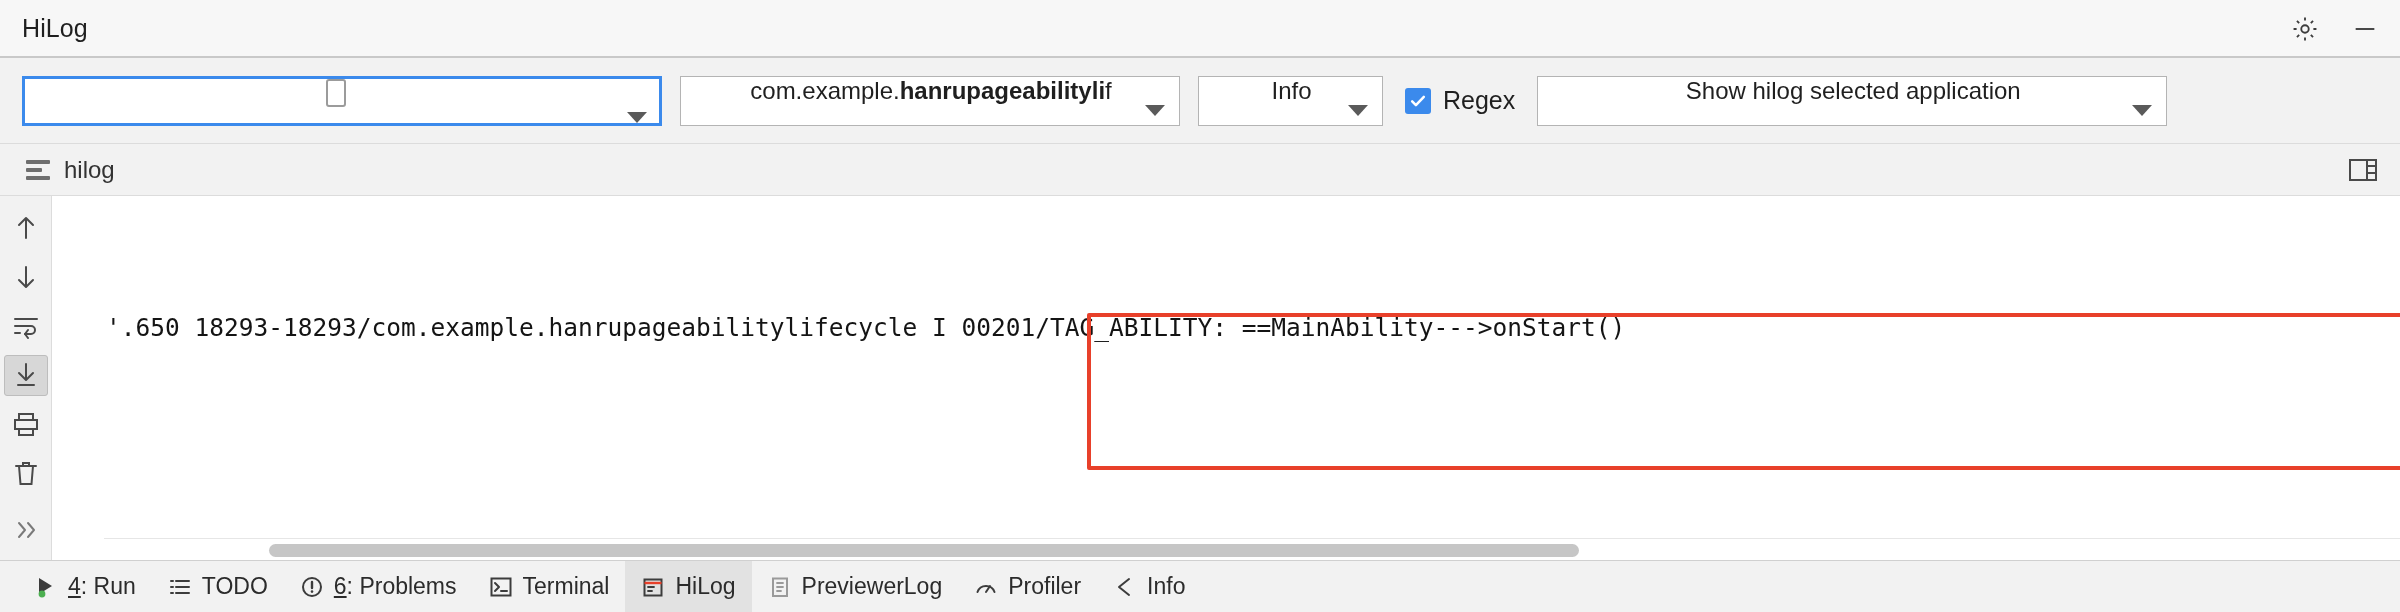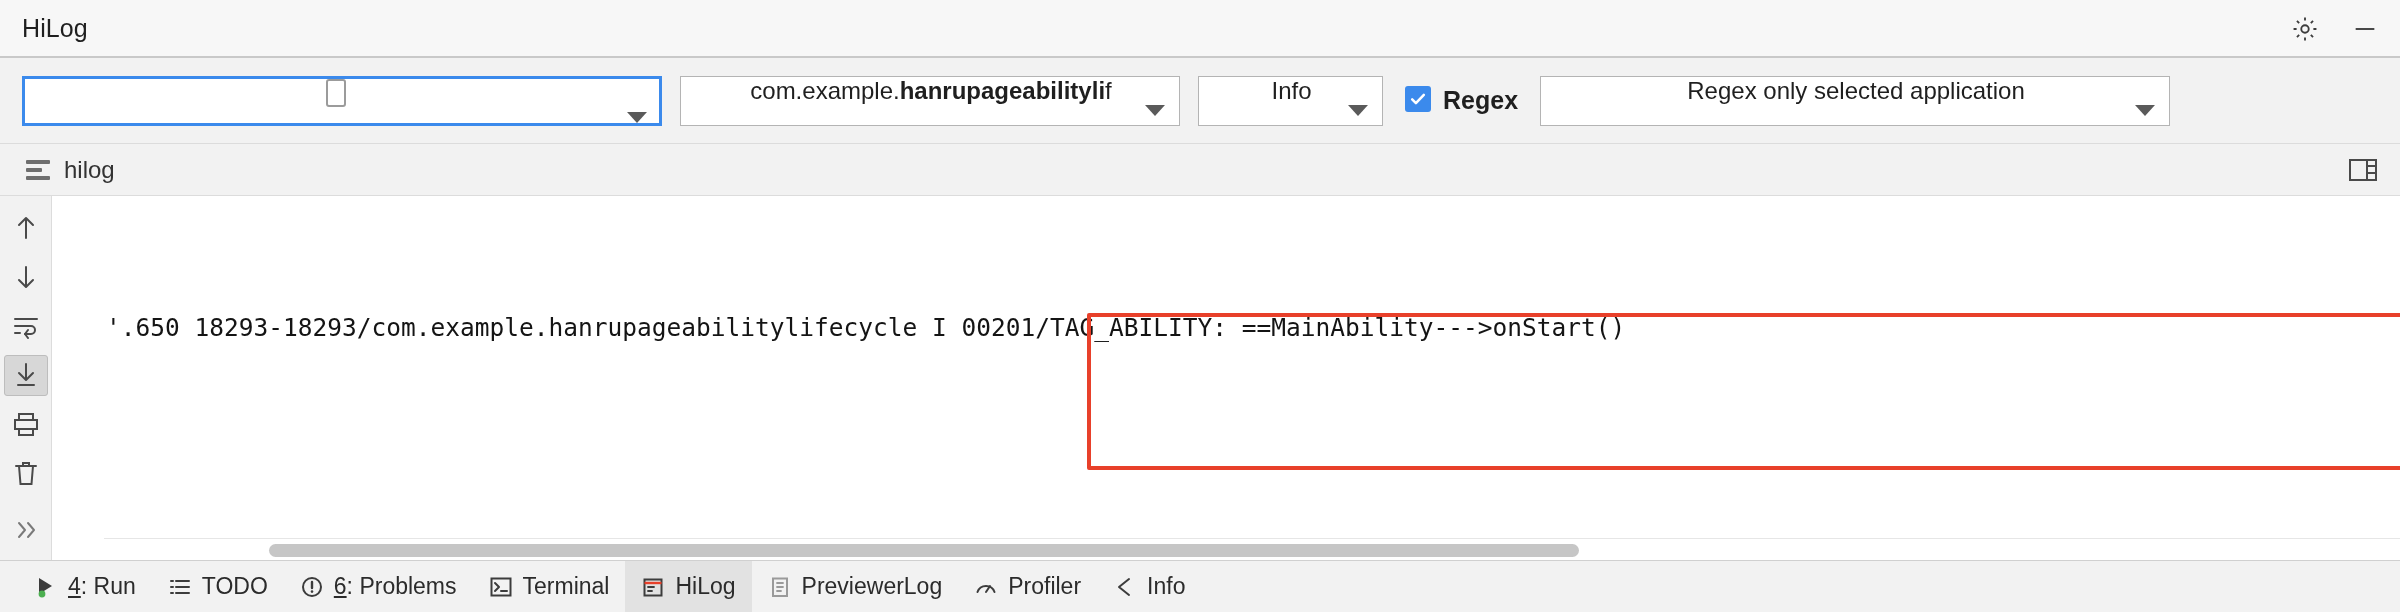--- a/index.html
+++ b/index.html
@@ -103,23 +103,22 @@
     gap: 12px;
   }
   .search-glyph { display: flex; align-items: center; color: #8a8a8a; }
   .search-value {
     font-size: 25px; color: #1f1f1f;
     flex: 1; overflow: hidden; white-space: nowrap;
   }
   .clear-x { color: #9a9a9a; display: flex; align-items: center; }
 
   .regex-wrap {
-    display: flex; align-items: flex-start; gap: 12px;
+    display: flex; align-items: center; gap: 12px;
     padding: 0 4px;
-    font-weight: bold;
   }
   .checkbox {
     width: 26px; height: 26px;
     background: #3b8aec;
     border-radius: 3px;
     display: flex; align-items: center; justify-content: center;
   }
   .checkbox svg { display: block; }
   .regex-label { font-size: 25px; color: #1f1f1f; }
 
@@ -287,21 +286,21 @@
     <div class="regex-wrap">
       <span class="checkbox">
         <svg width="20" height="20" viewBox="0 0 24 24" fill="none" stroke="#ffffff" stroke-width="3" stroke-linecap="round" stroke-linejoin="round">
           <path d="M5 12.5l4.5 4.5L19 7"></path>
         </svg>
       </span>
       <span class="regex-label">Regex</span>
     </div>
 
     <div class="combo combo-filter">
-      <span>Regex only selected application</span>
+      <span>Show hilog selected application</span>
       <span class="caret">
           <i class="caret-glyph"></i>
         </span>
     </div>
 
   </div>
 
   <div class="subheader">
     <div class="hilog-tab">
       <span class="lines-icon">

